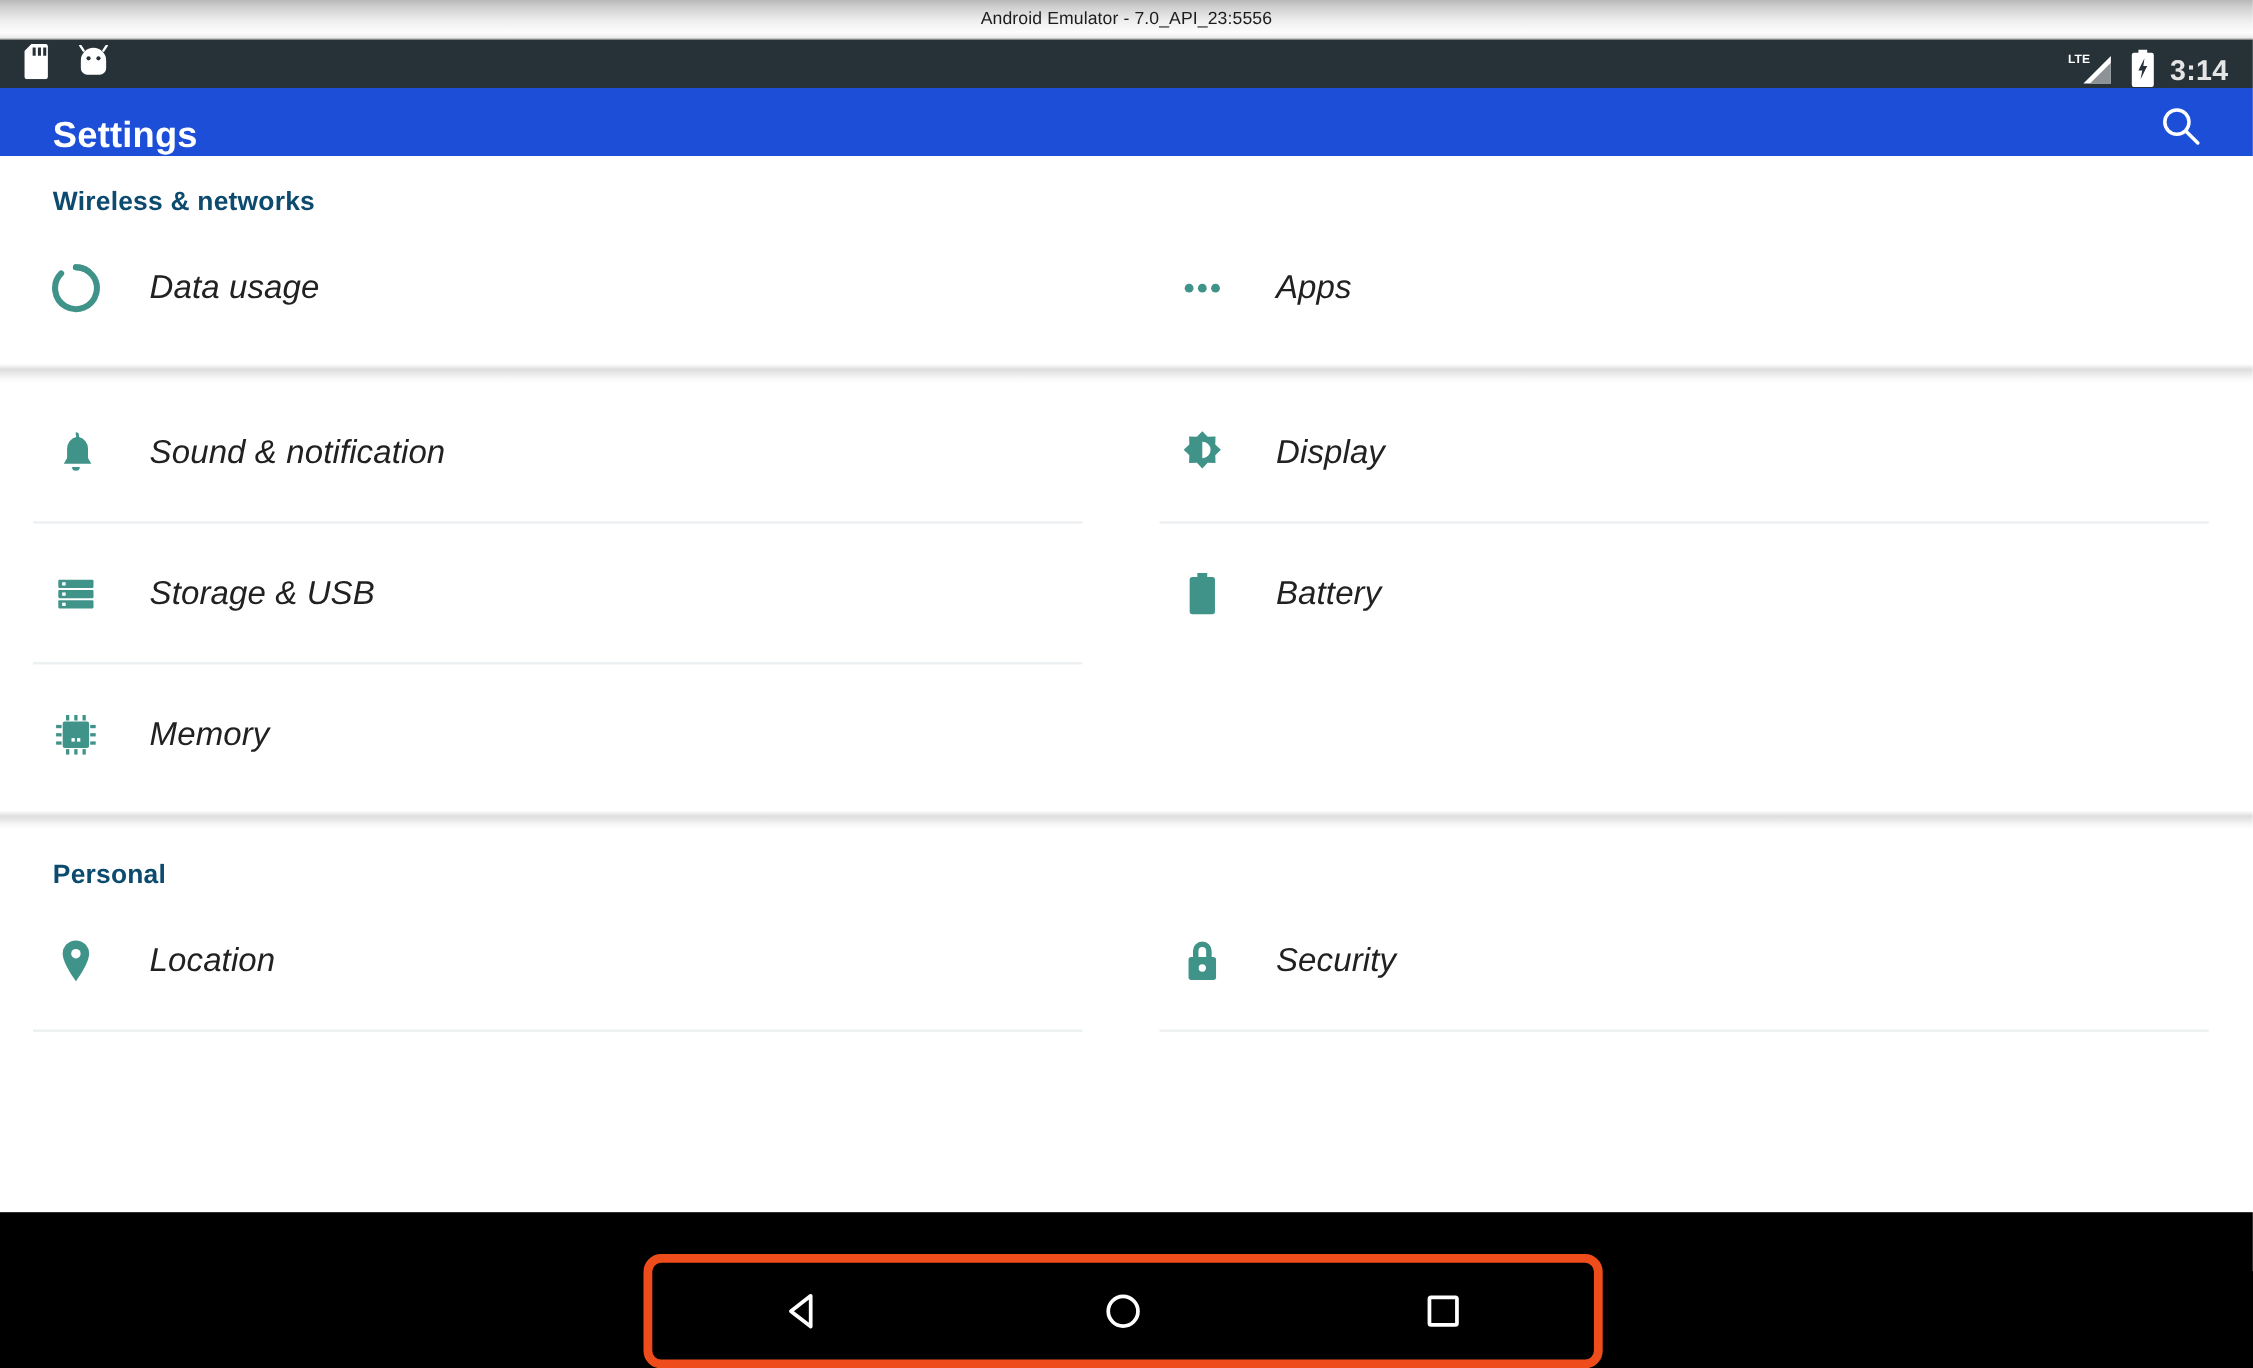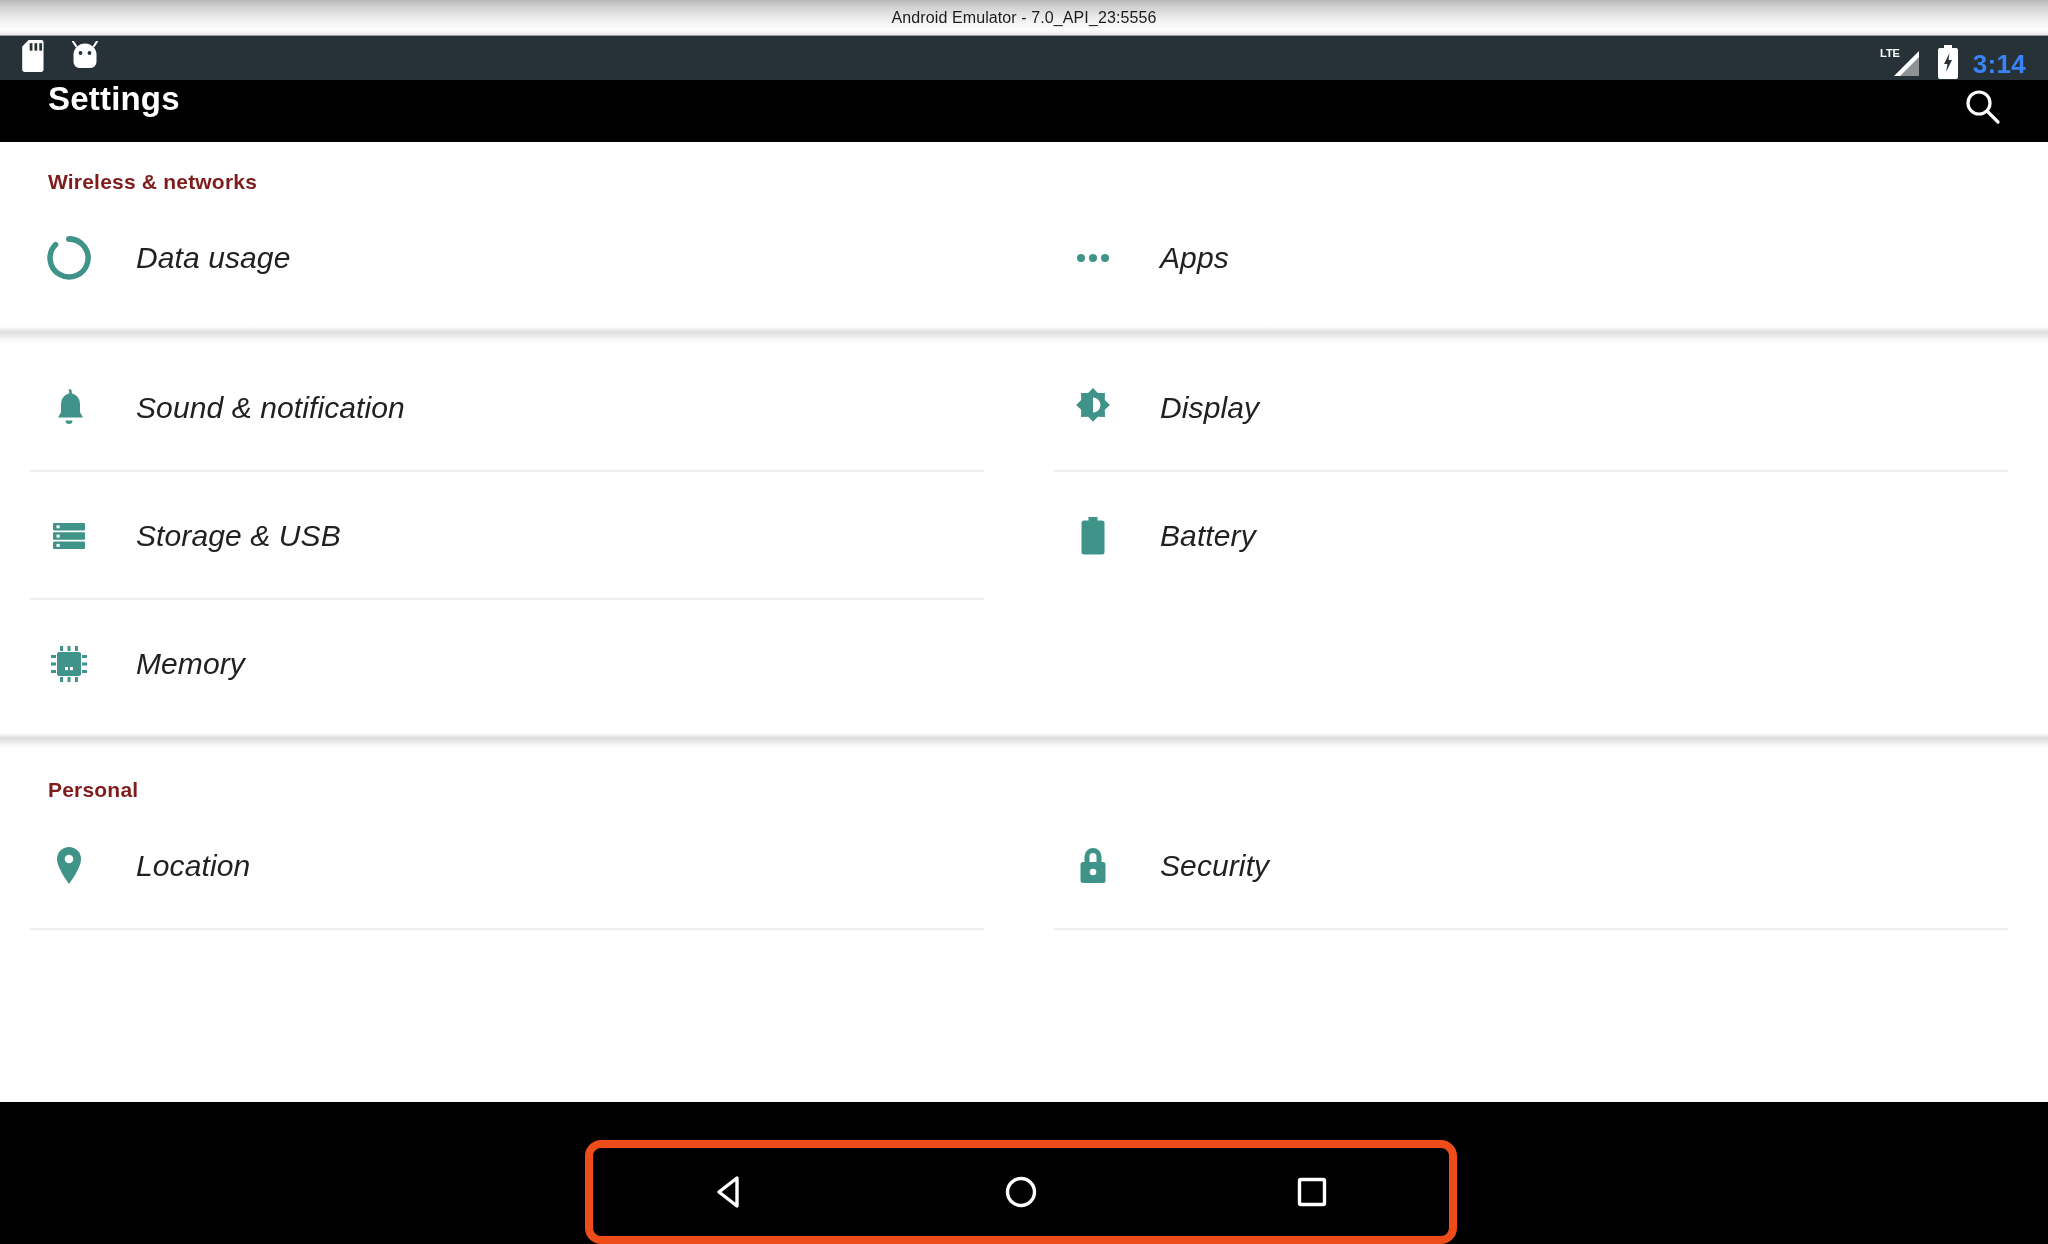--- a/index.html
+++ b/index.html
@@ -22,44 +22,44 @@
   }
 
   
   #statusbar {
     position:absolute; left:0; top:36px; width:2048px; height:44px;
     background:#263238;
     display:flex; align-items:center; padding:0 22px;
   }
   #statusbar .left { display:flex; align-items:center; gap:22px; }
   #statusbar .right { margin-left:auto; display:flex; align-items:center; gap:14px;margin-top:12px; }
-  #statusbar .clock { color:#3b82f6; font-size:26px; font-weight:bold; letter-spacing:.3px;text-align:right; }
+  #statusbar .clock { color:#e5e5e5; font-size:26px; font-weight:bold; letter-spacing:.3px;text-align:right; }
 
   
   #actionbar {
     position:absolute; left:0; top:80px; width:2048px; height:62px;
-    background:#000000;
-    display:flex; align-items:flex-start;
+    background:#1d4ed8;
+    display:flex; align-items:flex-end;
   }
   #actionbar .app-title {
     color:#ffffff; font-size:33px; font-weight:bold; margin-left:48px; letter-spacing:.2px;
   }
   #search-btn {
     margin-left:auto; margin-right:38px; width:54px; height:54px;
     display:flex; align-items:center; justify-content:center;
   }
 
   
   #content {
     position:absolute; left:0; top:142px; width:2048px; height:960px;
     background:#ffffff; overflow:hidden;
   }
   .section { background:#ffffff; }
   .section-title {
-    color:#7f1d1d; font-size:21px; font-weight:bold;
+    color:#0c4a6e; font-size:24px; font-weight:bold;
     padding:28px 0 0 48px; letter-spacing:.2px;
   }
   .section-gap {
     height:22px;
     background:linear-gradient(to bottom,#ffffff 0%,#ffffff 22%,#dedede 45%,#e9e9e9 62%,#f7f7f7 80%,#ffffff 100%);
   }
   .rows { display:flex; flex-wrap:wrap; }
   .srow {
     width:1024px; height:128px;
     display:flex; align-items:center;

